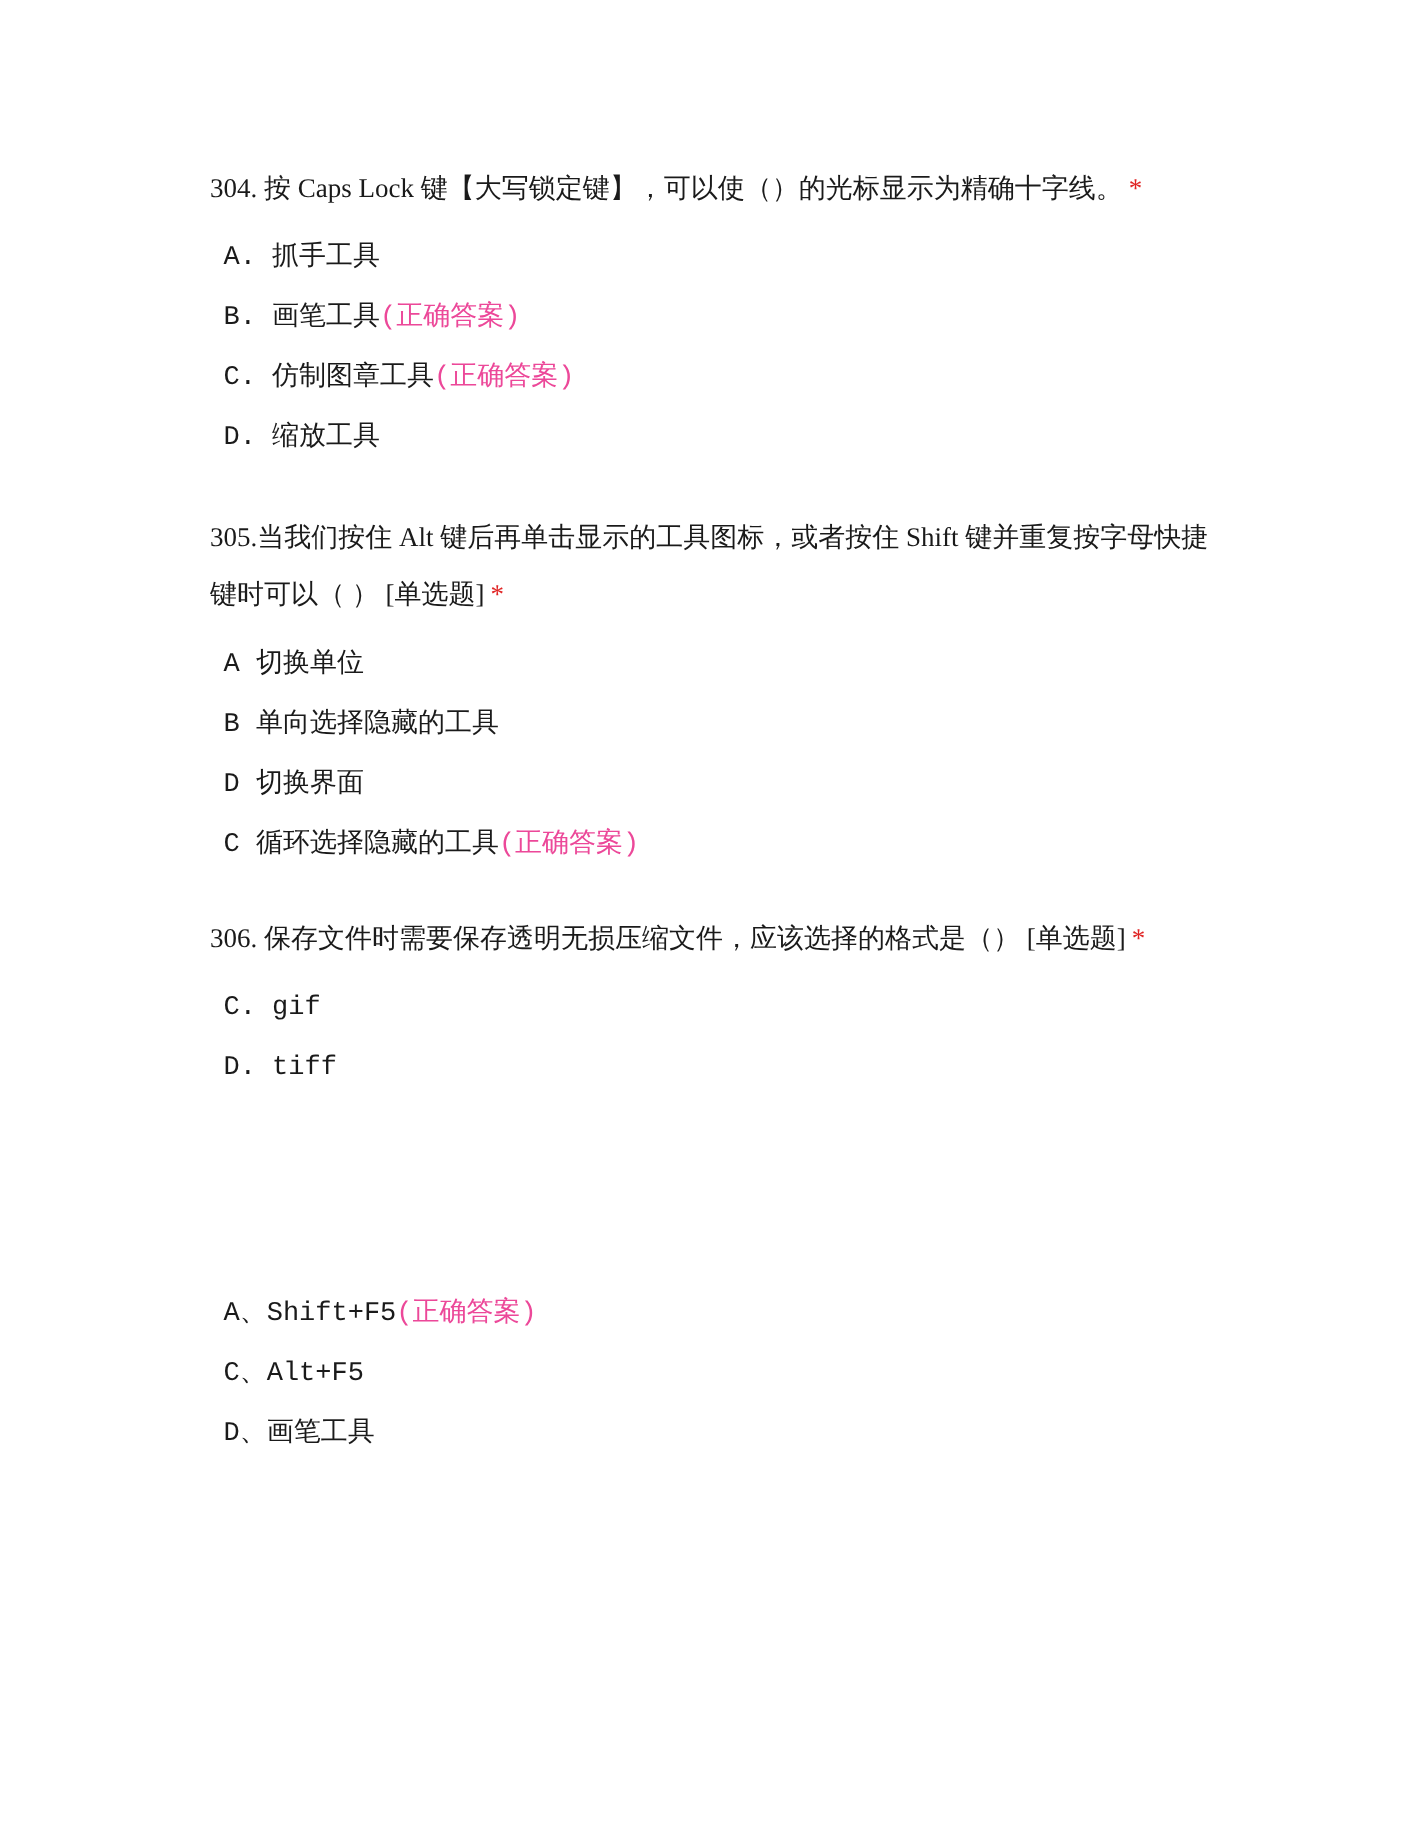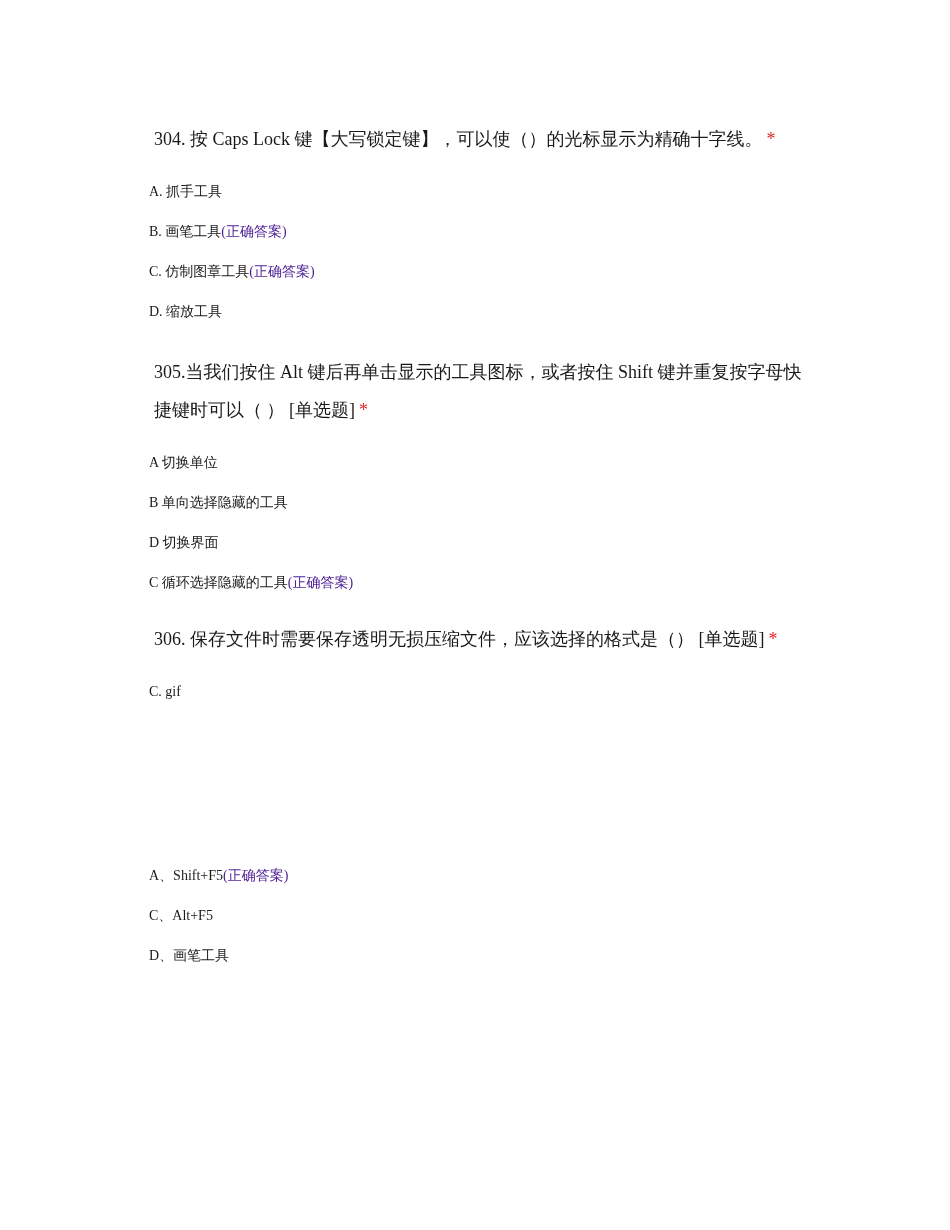--- a/index.html
+++ b/index.html
@@ -22,39 +22,40 @@
       width: 680px;
     }
     .question {
       position: absolute;
       left: 0;
       width: 680px;
     }
     .q-title {
       line-height: 38px;
       font-size: 18px;
-      margin: 14px;
+      margin: 0;
       padding: 0;
     }
     .required {
       color: #e02424;
       margin-left: 4px;
     }
     .options {
       margin-top: 8px;
       padding-left: 9px;
     }
     .option {
       line-height: 40px;
       height: 40px;
-      font-size: 14px;
+      font-size: 18px;
       white-space: nowrap;
+      font-family: Liberation Mono, monospace;
     }
     .correct {
-      color: #4c1d95;
+      color: #ec4899;
     }
   </style>
 </head>
 <body>
 
 <div class="page">
 
   <div class="question" style="top:106px;">
     <p class="q-title"><span>304. 按 Caps Lock 键【大写锁定键】，可以使（）的光标显示为精确十字线。</span><span class="required">*</span></p>
     <div class="options">
@@ -72,20 +73,21 @@
       <div class="option"><span>B 单向选择隐藏的工具</span><span class="correct"></span></div>
       <div class="option"><span>D 切换界面</span><span class="correct"></span></div>
       <div class="option"><span>C 循环选择隐藏的工具</span><span class="correct">(正确答案)</span></div>
     </div>
   </div>
 
   <div class="question" style="top:606px;">
     <p class="q-title"><span>306. 保存文件时需要保存透明无损压缩文件，应该选择的格式是（） [单选题]</span><span class="required">*</span></p>
     <div class="options">
       <div class="option"><span>C. gif</span><span class="correct"></span></div>
+      <div class="option"><span>D. tiff</span><span class="correct"></span></div>
     </div>
   </div>
 
   <div class="question" style="top:848px;">
     <div class="options">
       <div class="option"><span>A、Shift+F5</span><span class="correct">(正确答案)</span></div>
       <div class="option"><span>C、Alt+F5</span><span class="correct"></span></div>
       <div class="option"><span>D、画笔工具</span><span class="correct"></span></div>
     </div>
   </div>

